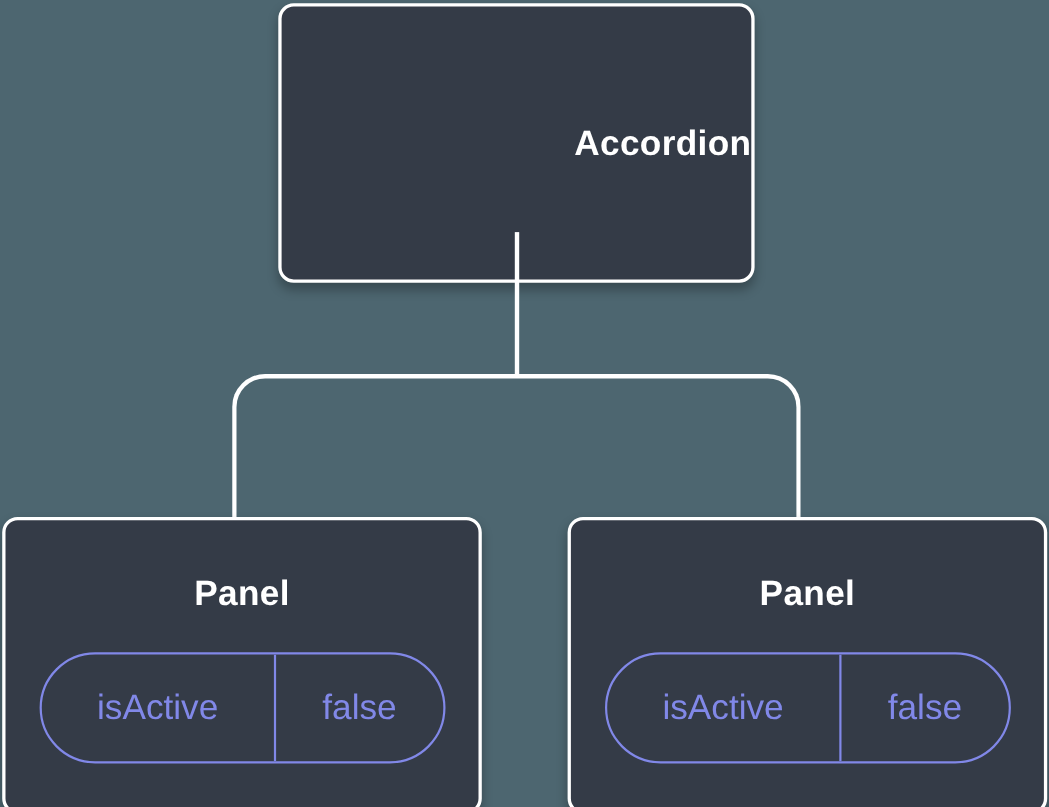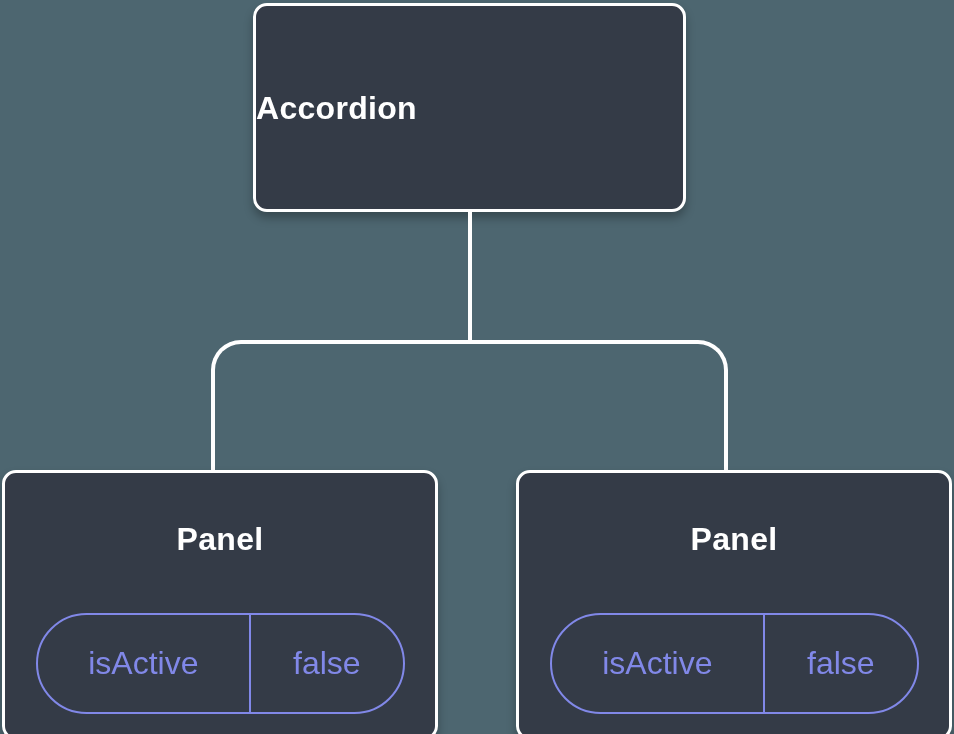--- a/index.html
+++ b/index.html
@@ -24,24 +24,24 @@
     background: var(--node, #343B47);
     border: 3px solid var(--line, #FFFFFF);
     border-radius: 14px;
     box-sizing: border-box;
     box-shadow: 0 6px 10px rgba(0, 0, 0, 0.28);
   }
   .node-root {
     left: 253px;
     top: 3px;
     width: 433px;
-    height: 209px;
+    height: 254px;
     display: flex;
     align-items: center;
-    justify-content: flex-start;
+    justify-content: flex-end;
   }
   .node-label {
     color: var(--text, #FFFFFF);
     font-size: 32px;
     font-weight: 600;
     letter-spacing: 0.3px;
     line-height: 40px;
     white-space: nowrap;
   }
   .stem {
@@ -79,21 +79,20 @@
     display: flex;
     width: 369px;
     height: 101px;
     border: 2px solid var(--accent, #8188E8);
     border-radius: 52px;
     box-sizing: border-box;
     color: var(--accent, #8188E8);
     font-size: 32px;
     font-weight: 400;
     overflow: hidden;
-    margin-top: 20px;
   }
   .pill-cell {
     display: flex;
     align-items: center;
     justify-content: center;
     white-space: nowrap;
   }
   .pill-cell.name {
     flex: 214 0 0;
     border-right: 2px solid var(--accent, #8188E8);

